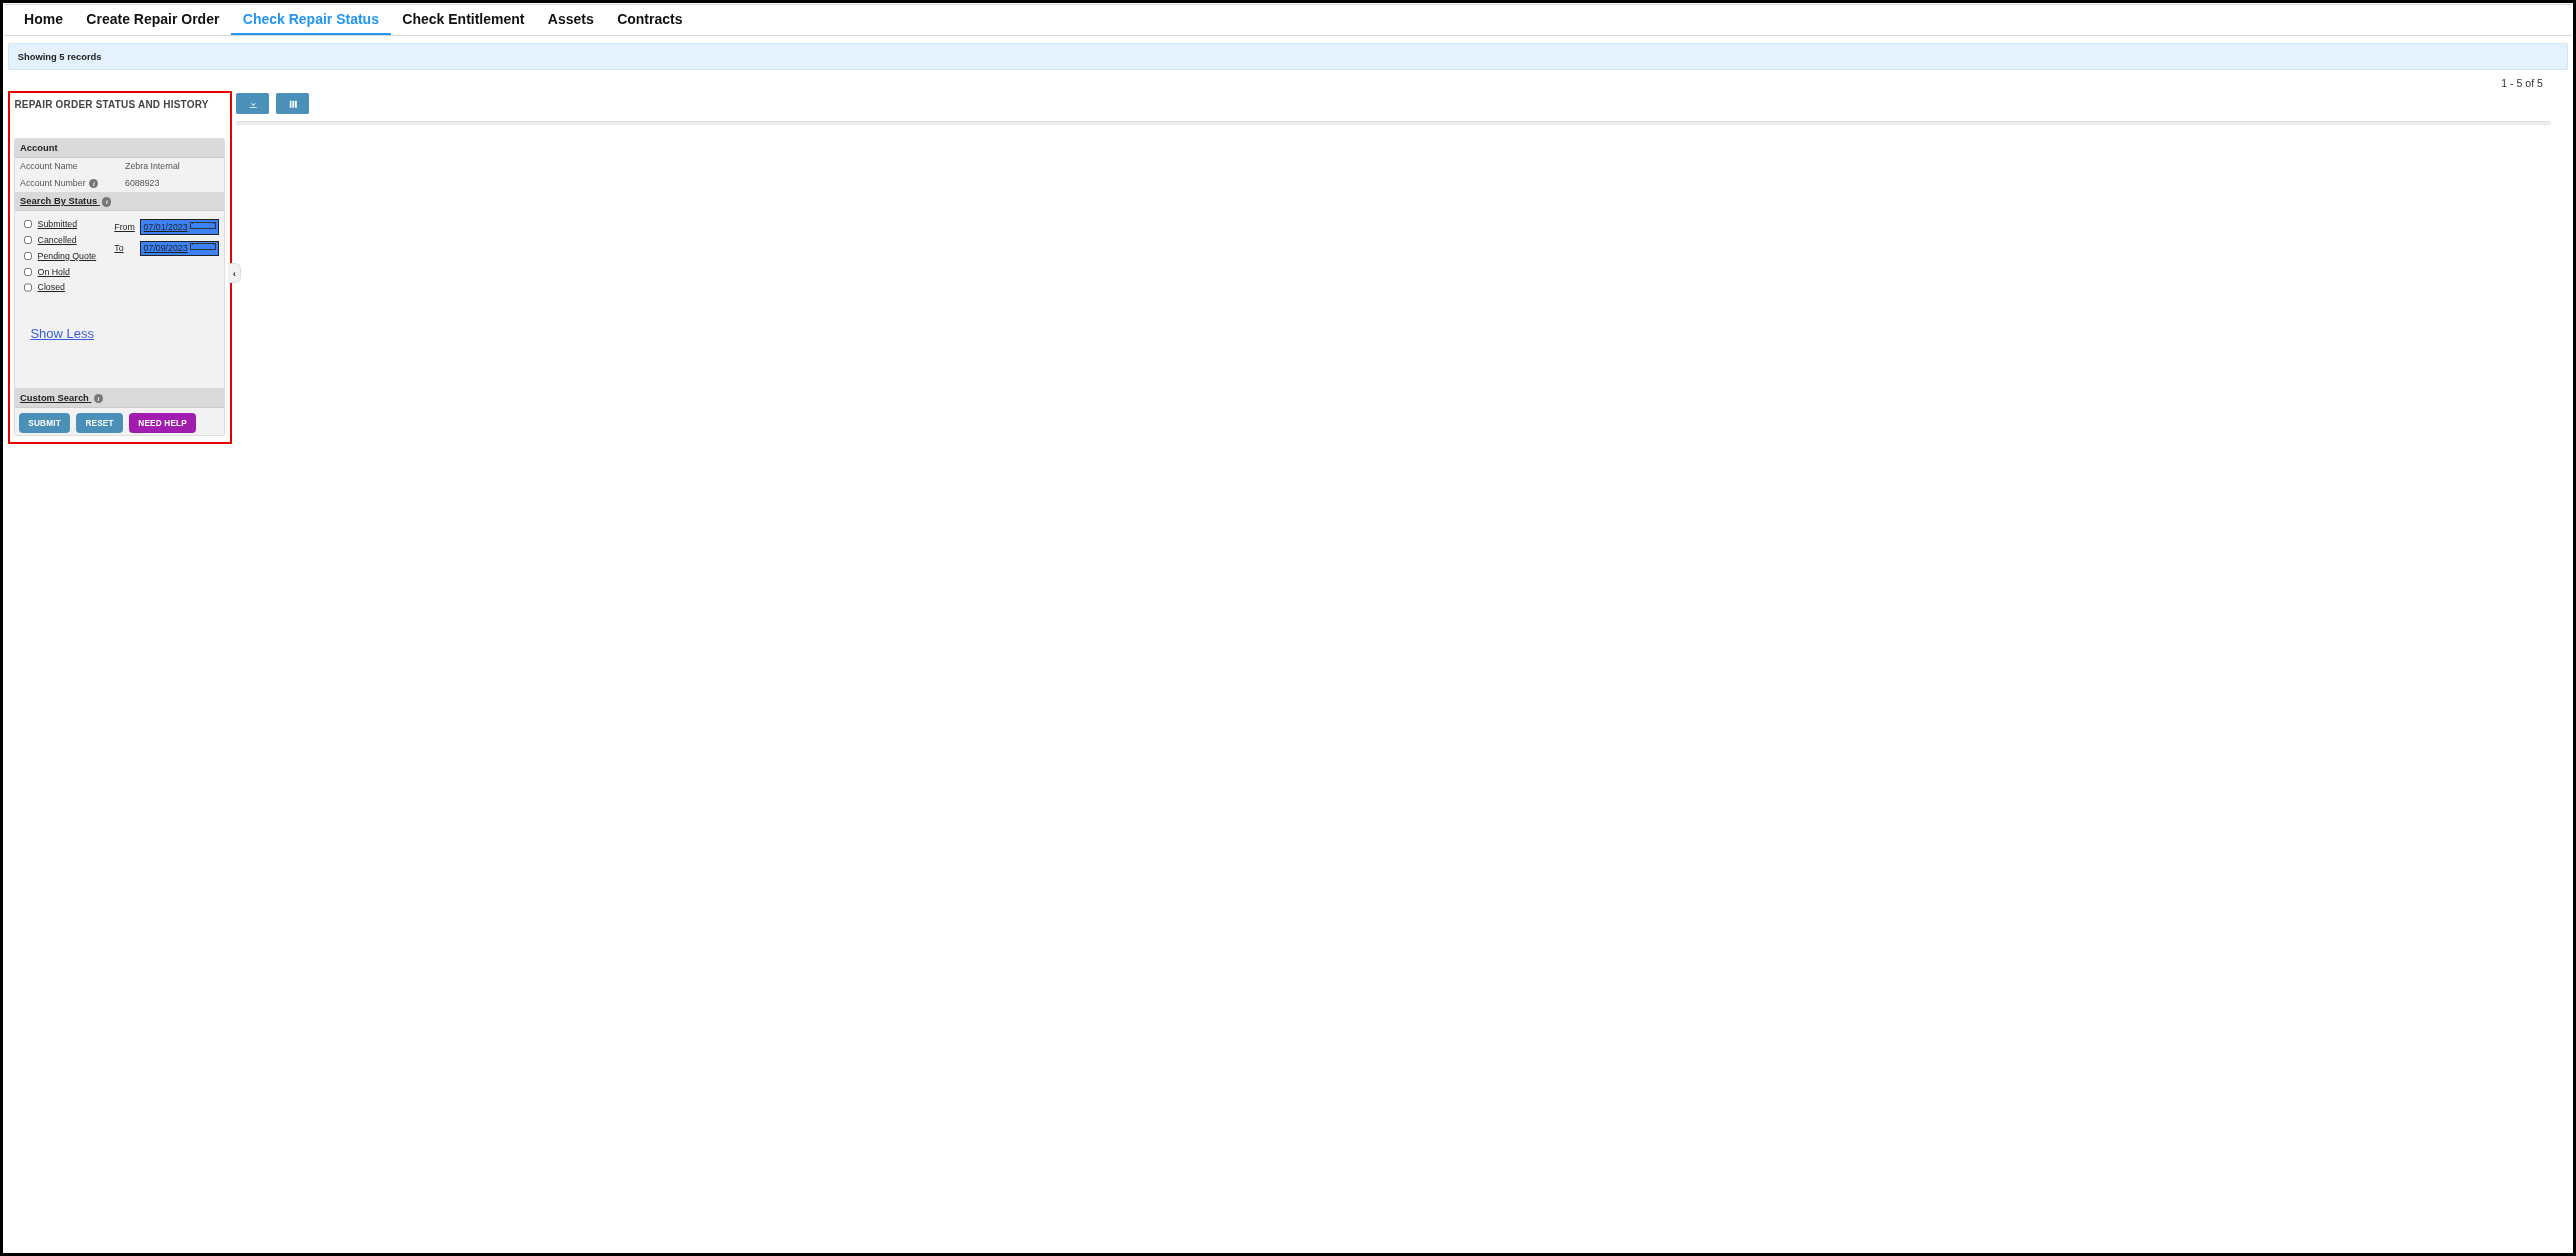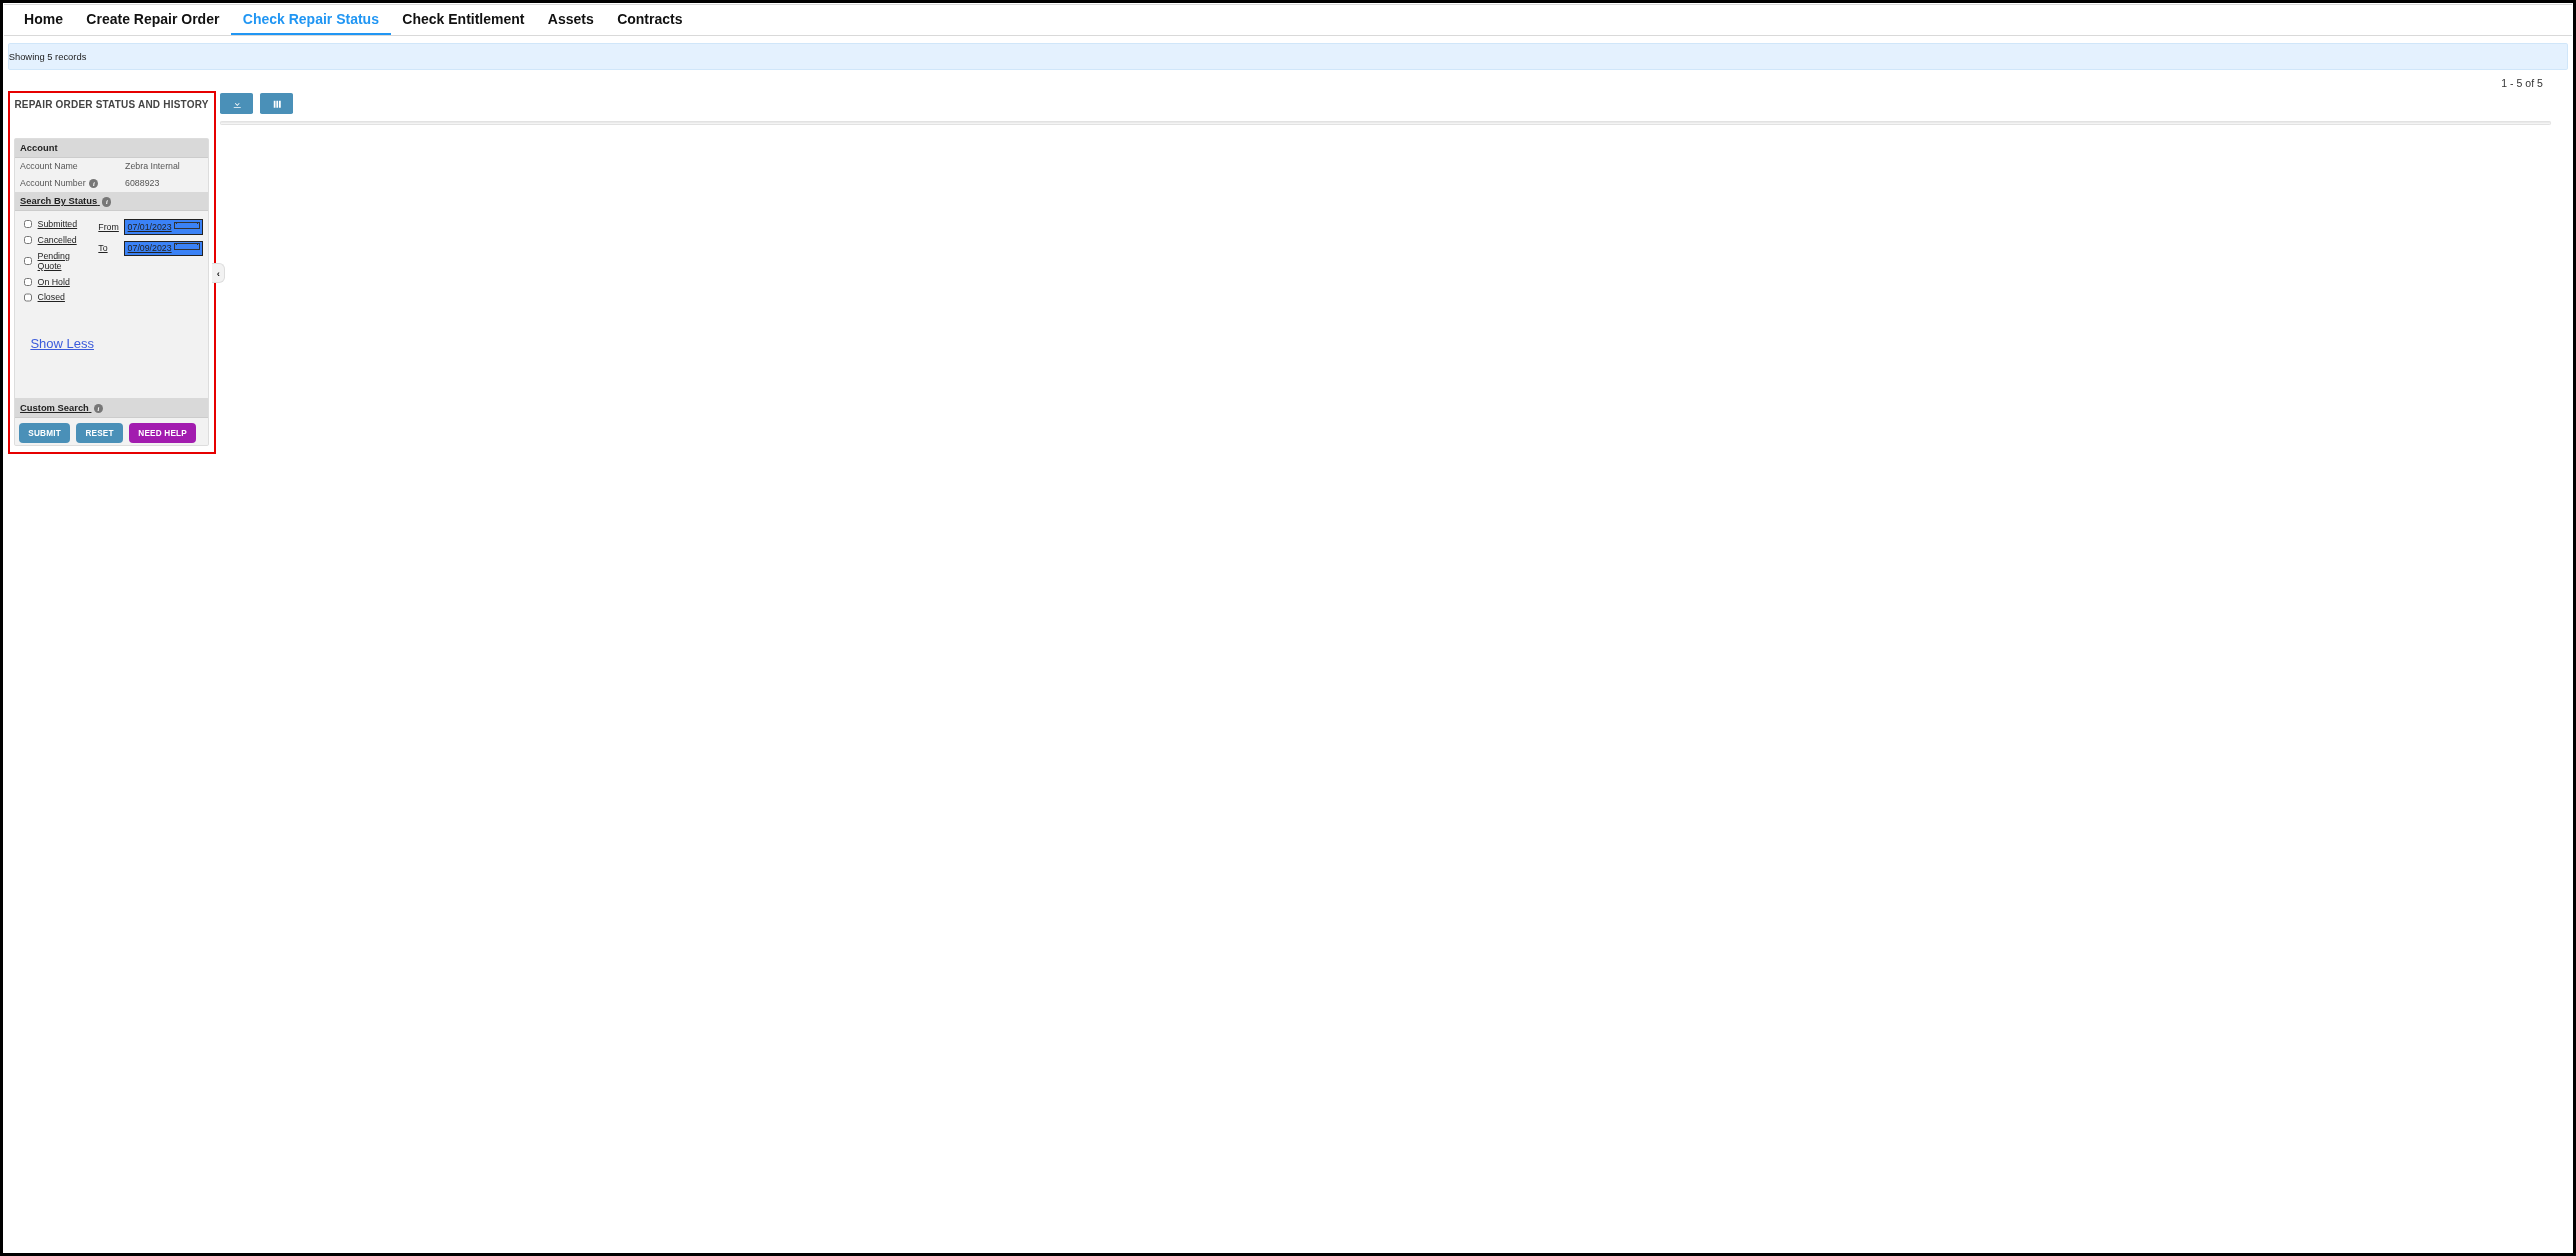--- a/index.html
+++ b/index.html
@@ -31,22 +31,22 @@
   .nav-tab.active {
     color: #2196F3;
     border-bottom-color: #2196F3;
   }
 
   
   .status-bar {
     margin: 7px 3.5px 2.3px 3.5px;
     background: #e4f1fe;
     border: 0.6px solid #d0e6f9;
-    padding: 7px 0;
-    font-weight: 400;
+    padding: 7px 9px;
+    font-weight: 700;
     font-size: 9.4px;
     color: #222;
     border-radius: 1.8px;
   }
 
   
   .pagination-row {
     display: flex;
     justify-content: flex-end;
     padding: 4.7px 29px 2.3px 0;
@@ -57,21 +57,21 @@
 
   
   .content-row {
     display: flex;
     align-items: flex-start;
     padding: 0 3.5px;
     position: relative;
   }
 
   .side-panel {
-    width: 208px;
+    width: 224px;
     border: 2.3px solid #e60000;
     padding: 5.8px 4.7px 5.8px 4.7px;
     background: #fff;
     position: relative;
   }
   .side-panel h2 {
     font-size: 10px;
     font-weight: 700;
     letter-spacing: 0.2px;
     color: #444;

